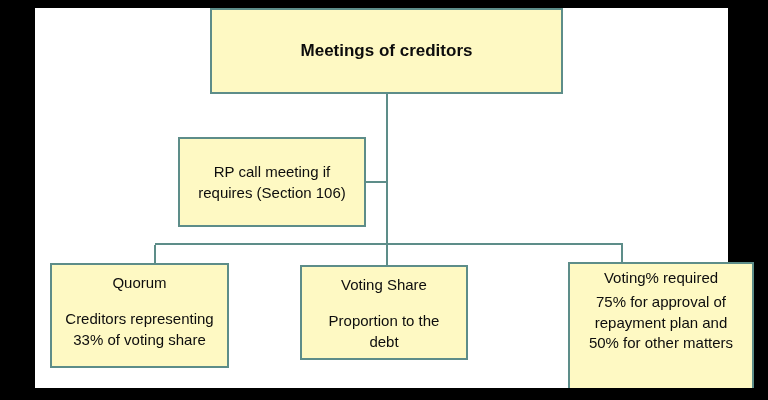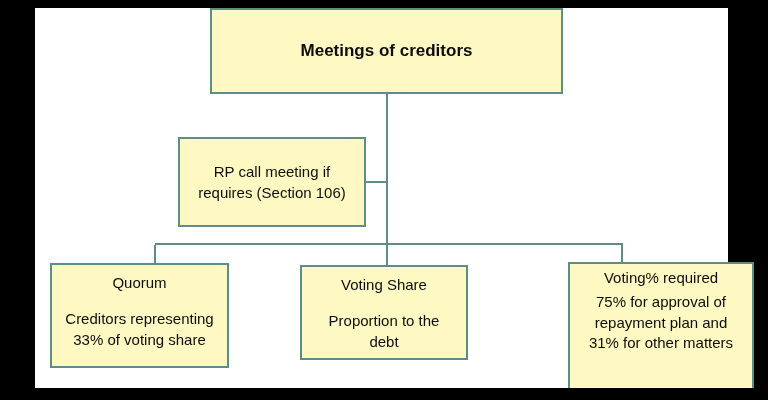--- a/index.html
+++ b/index.html
@@ -127,18 +127,18 @@
   <div class="node child-box" id="child-1">
     <div class="inner">
       <span class="title">Voting Share</span>
       <span class="body">Proportion to the debt</span>
     </div>
   </div>
 
   <div class="node child-box" id="child-2">
     <div class="inner">
       <span class="title">Voting% required</span>
-      <span class="body">75% for approval of repayment plan and 31% for other matters</span>
+      <span class="body">75% for approval of repayment plan and 50% for other matters</span>
     </div>
   </div>
 
   <div id="frame-bottom"></div>
 </div>
 
 </body></html>

